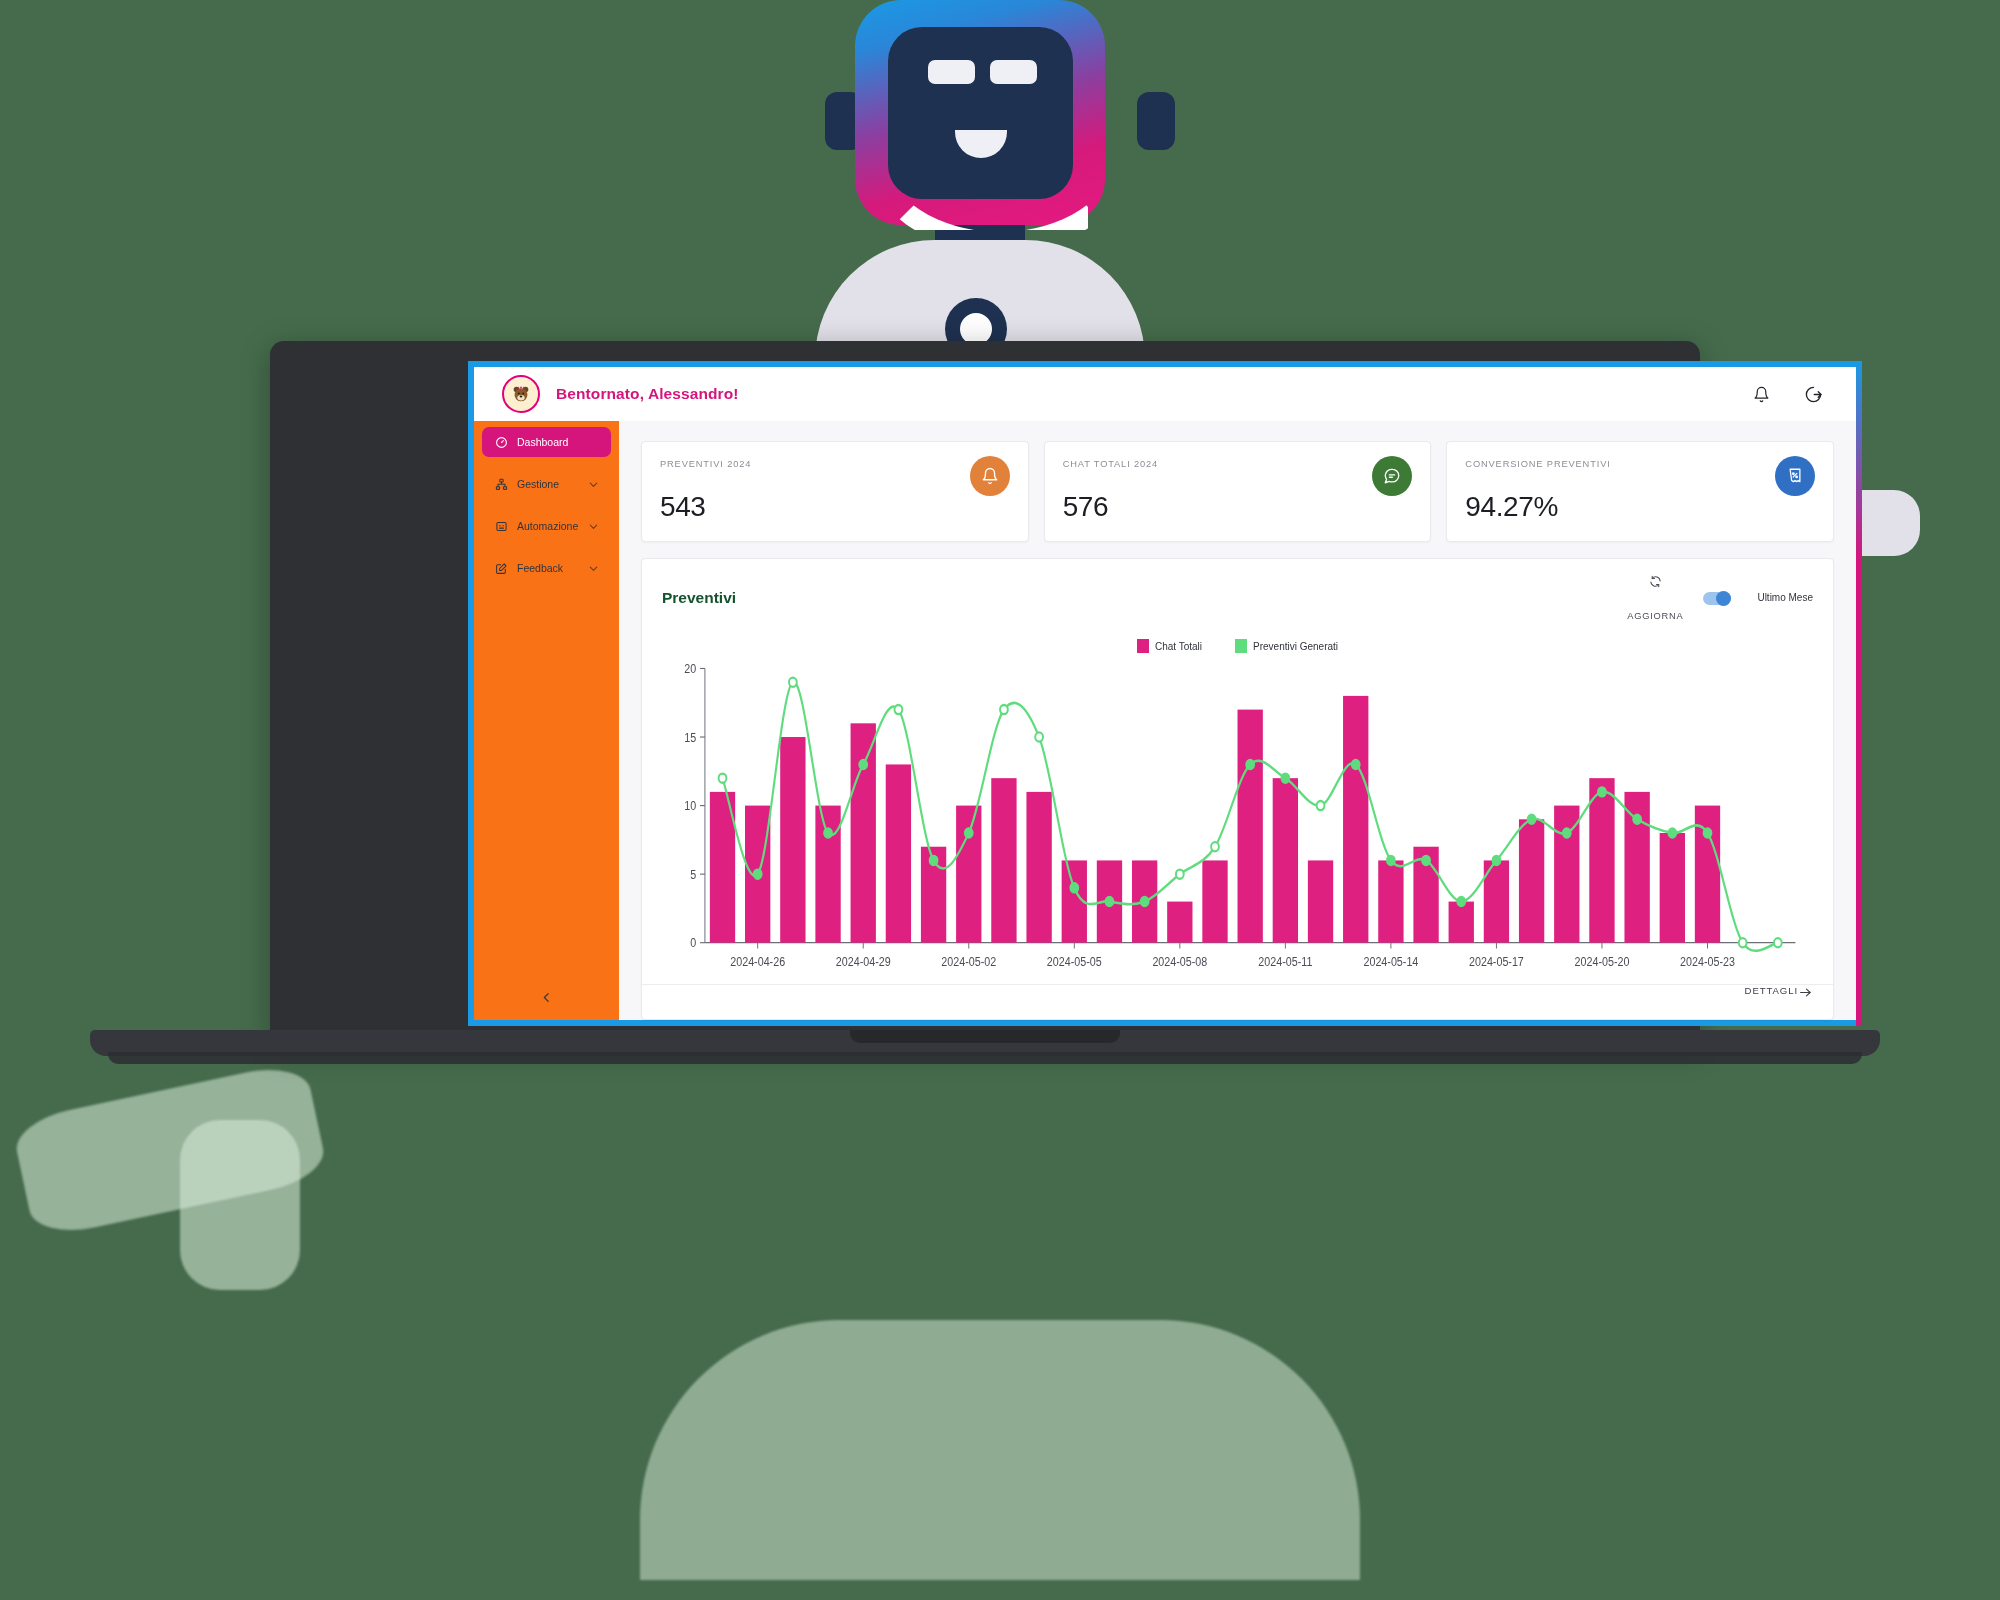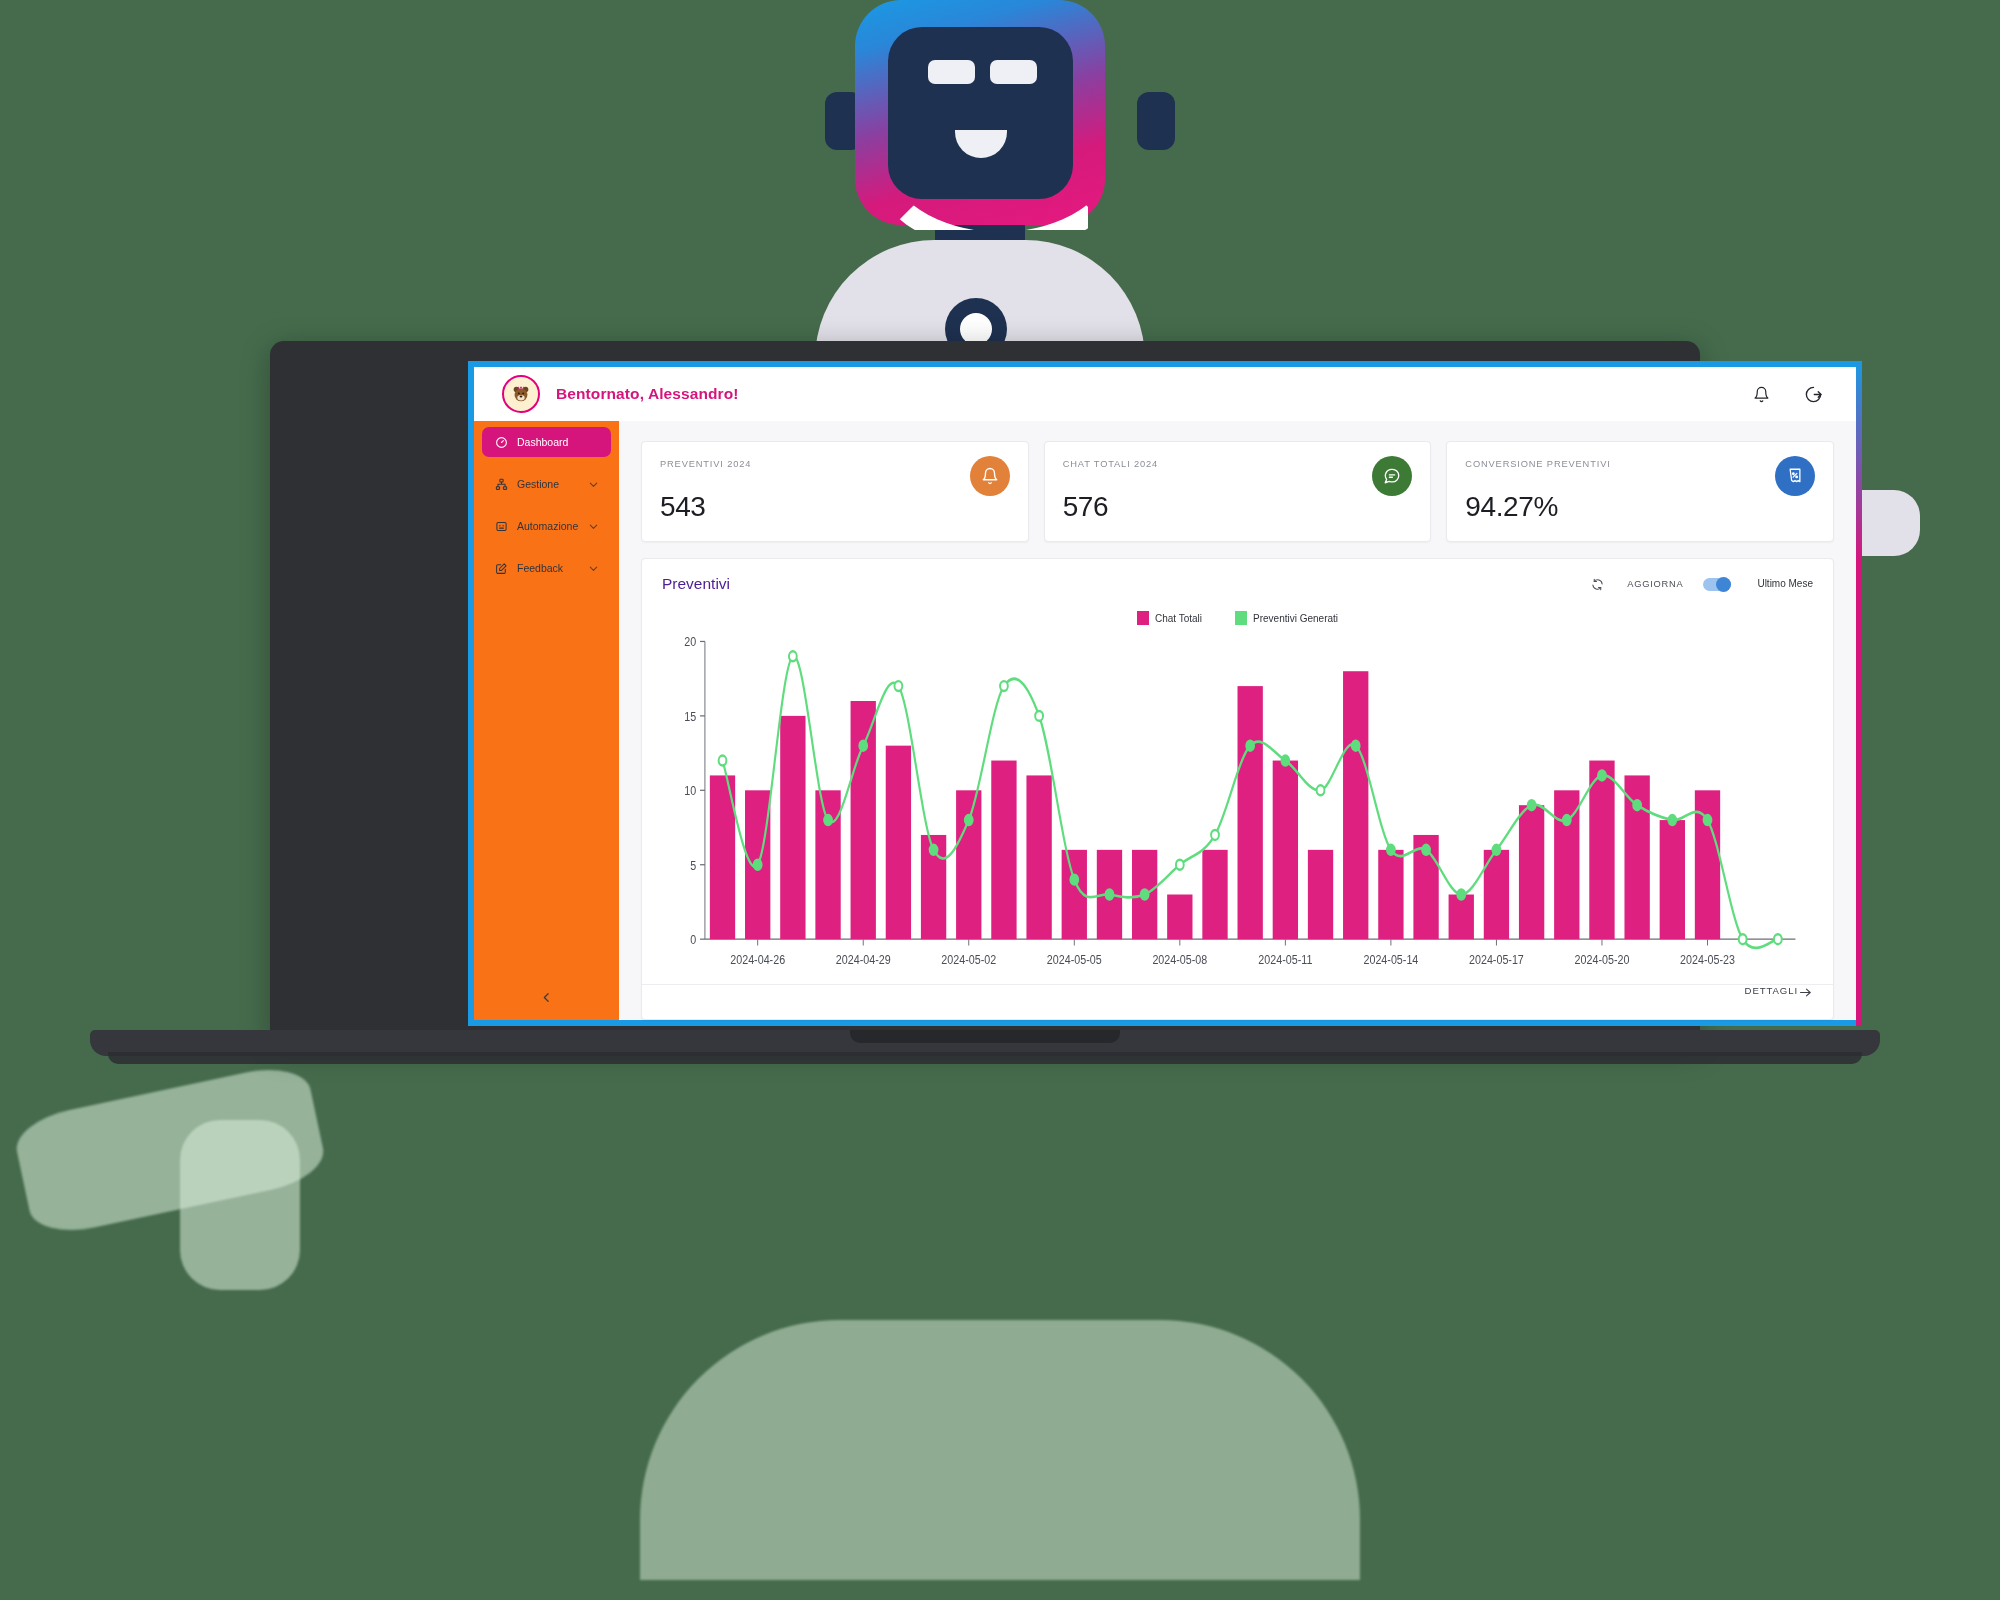--- a/index.html
+++ b/index.html
@@ -82,23 +82,23 @@
   .card{flex:1;background:#fff;border:1px solid #e9e9ee;border-radius:4px;padding:17px 18px 18px 18px;
      position:relative;box-shadow:0 1px 2px rgba(20,20,40,.04);}
   .card-label{font-size:9.3px;letter-spacing:.85px;color:#8b8e96;text-transform:uppercase;}
   .card-value{margin-top:22px;font-size:28px;color:#1c1e24;letter-spacing:-.4px;}
   .card-badge{position:absolute;right:18px;top:14px;width:40px;height:40px;border-radius:50%;
      display:flex;align-items:center;justify-content:center;color:#fff;}
 
   .panel{margin-top:16px;background:#fff;border:1px solid #e9e9ee;border-radius:4px;flex:1;display:flex;flex-direction:column;
      box-shadow:0 1px 2px rgba(20,20,40,.04);min-height:0;}
   .panel-head{display:flex;align-items:center;padding:16px 20px 4px 20px;}
-  .panel-title{font-size:15.5px;color:#4c1d95;}
+  .panel-title{font-size:15.5px;color:#14532d;font-weight:bold;}
   .panel-head-spacer{flex:1;}
-  .refresh{display:flex;align-items:center;gap:23px;color:#4b4e56;font-size:9.3px;letter-spacing:.75px;}
+  .refresh{display:flex;align-items:center;gap:23px;color:#4b4e56;font-size:9.3px;letter-spacing:.75px;flex-direction:column;}
   .toggle-wrap{display:flex;align-items:flex-start;gap:26px;margin-left:20px;}
   .toggle{width:28px;height:13px;border-radius:8px;background:#9dc4ee;position:relative;}
   .toggle:after{content:"";position:absolute;right:0;top:-1px;width:15px;height:15px;border-radius:50%;background:#3e85d6;}
   .toggle-label{font-size:10px;color:#31343b;}
 
   .legend{display:flex;justify-content:center;gap:33px;margin-top:14px;}
   .legend-item{display:flex;align-items:center;gap:6px;font-size:10px;color:#31343b;}
   .lg-swatch{width:12px;height:14px;}
 
   .chartbox{flex:1;padding:4px 20px 0 20px;min-height:0;position:relative;}

